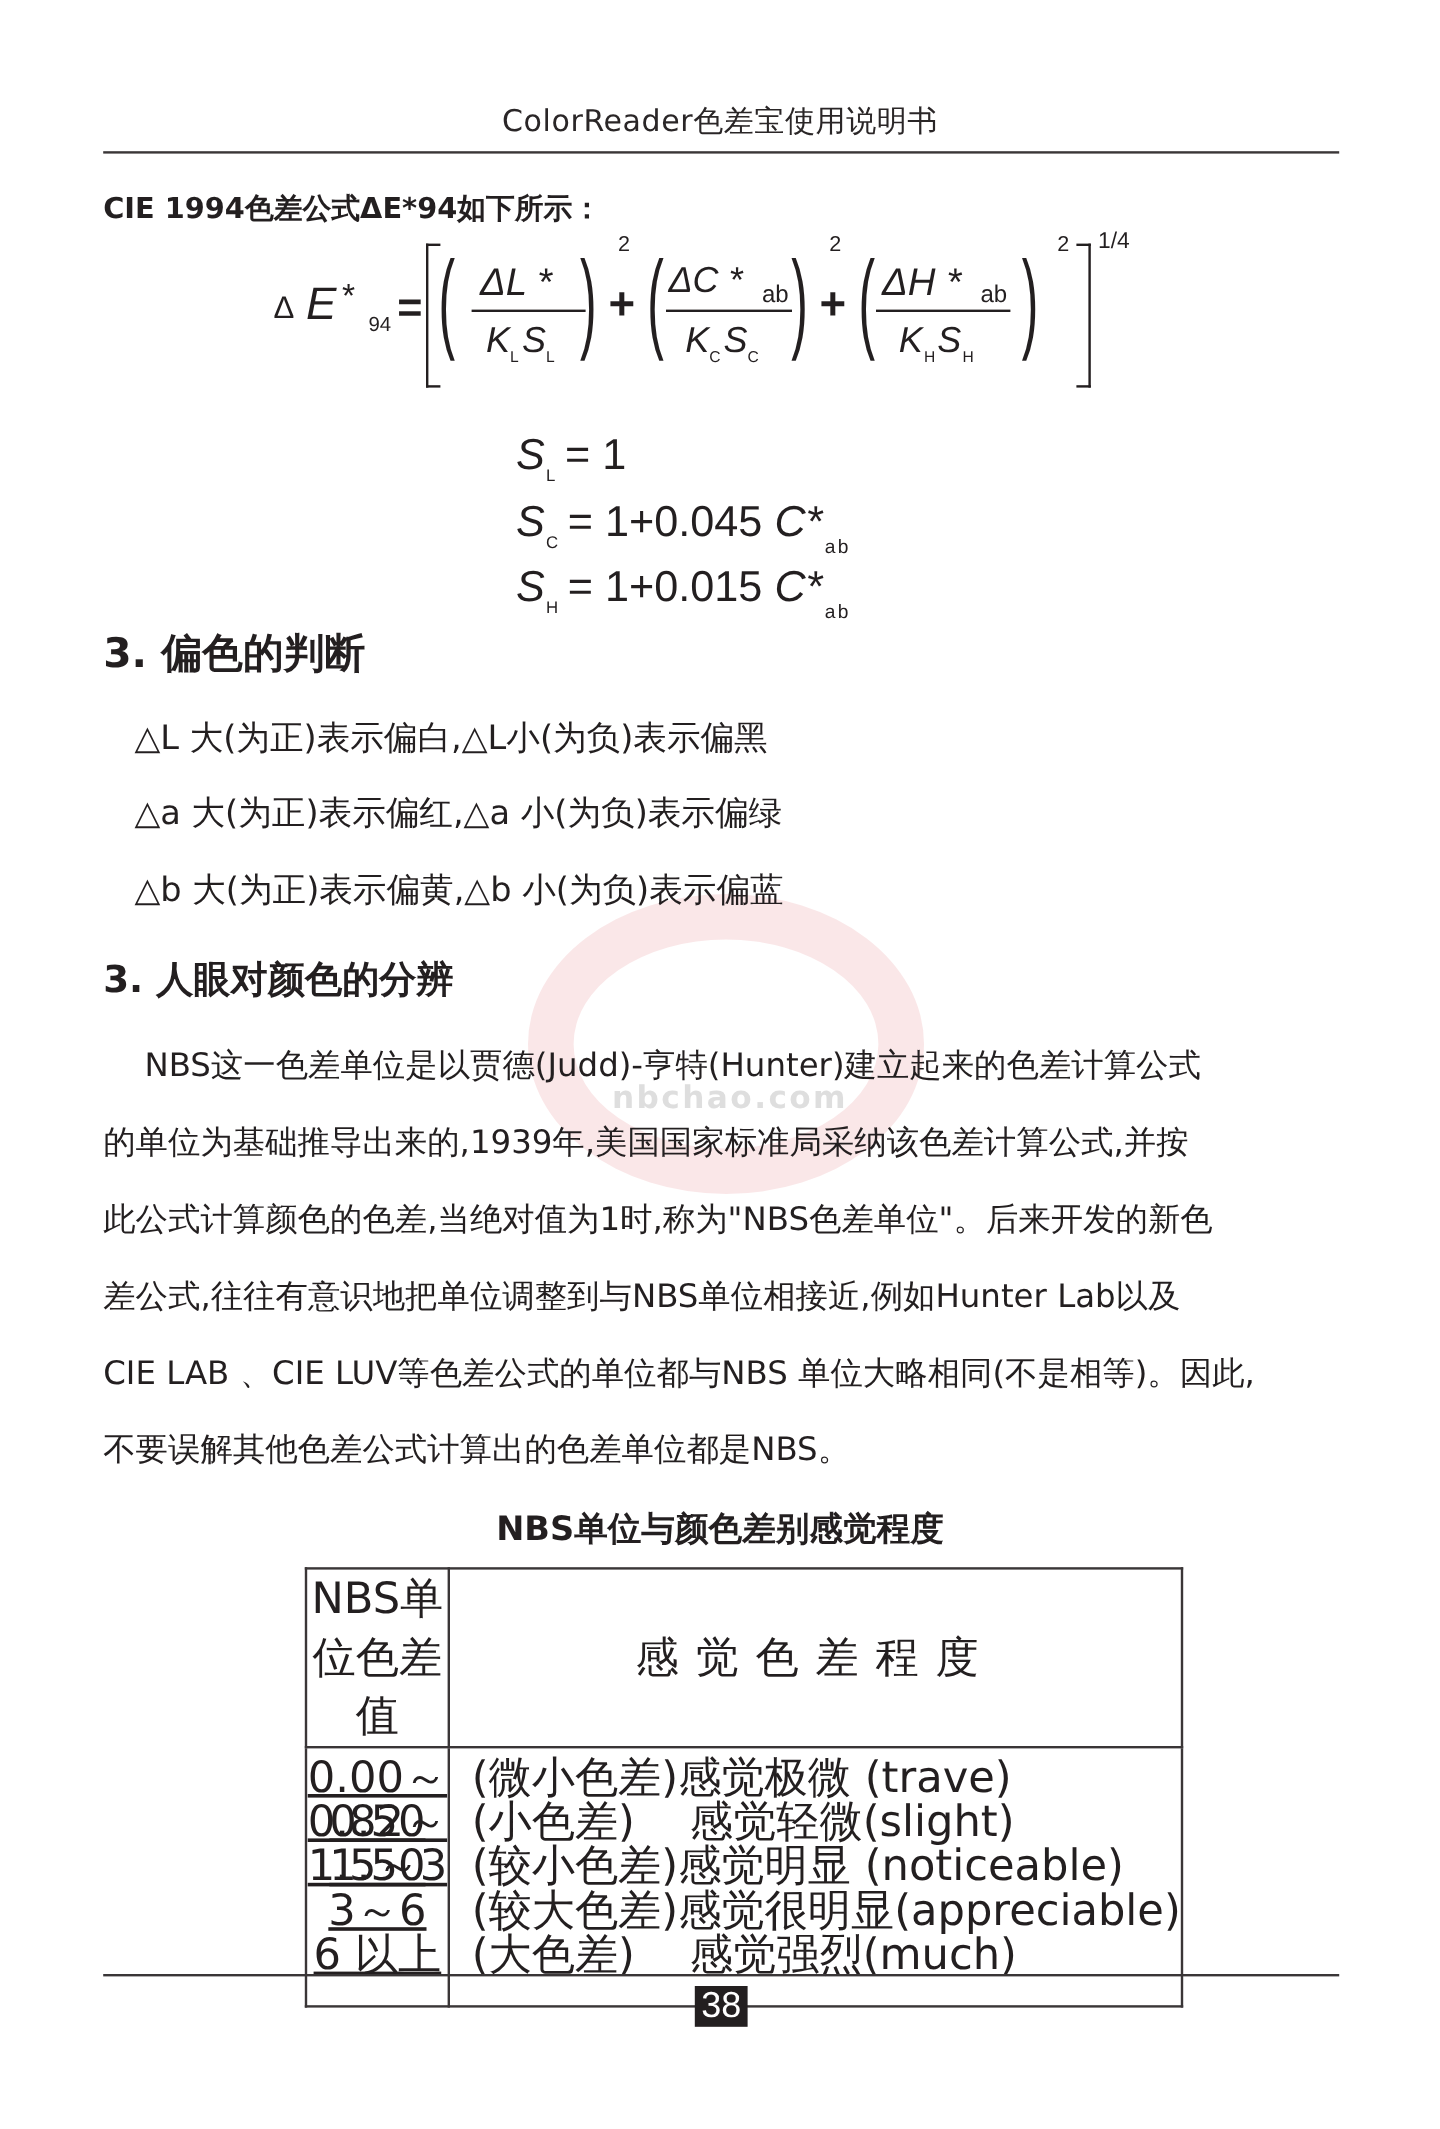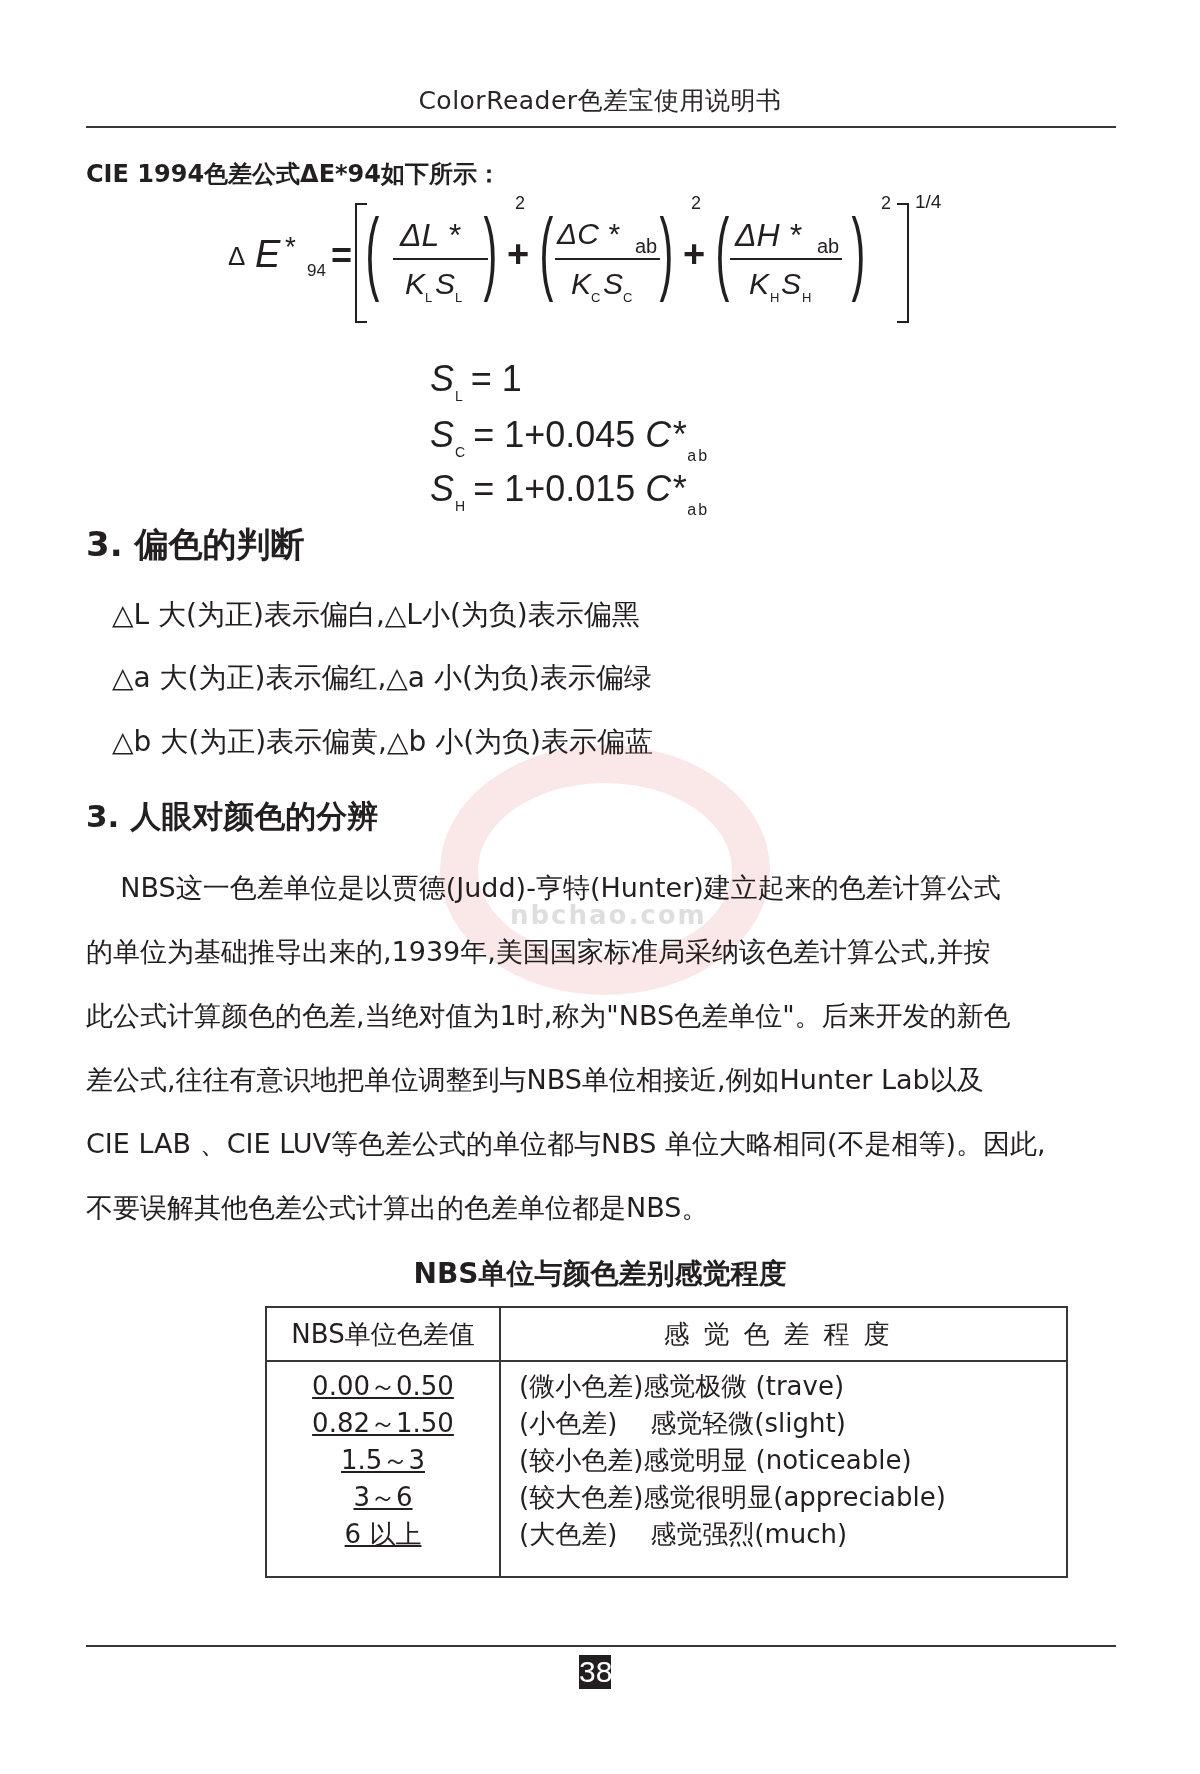--- a/index.html
+++ b/index.html
@@ -19,30 +19,30 @@
   .sub-small { font-size: 13px; }
   
   .sline { left: 430px; font-family: Liberation Sans, sans-serif; font-size: 36px; white-space: nowrap; }
   .sline .sub { font-size: 14px; position: relative; top: 10px; margin-left: 1px; margin-right: 8px; }
   .sline .sub2 { font-size: 16px; position: relative; top: 14px; margin-left: 2px; letter-spacing: 2px; }
   .h2 { left: 86px; font-size: 34px; font-weight: bold; }
   .h2.small { font-size: 31px; }
   .bullet { left: 112px; font-size: 28px; }
   .para { left: 86px; width: 1040px; font-size: 27px; white-space: nowrap; }
   .table-title { left: 0; width: 1200px; text-align: center; top: 1255px; font-size: 28px; font-weight: bold; }
-  table.nbs { position: absolute; left: 254px; top: 1306px; width: 803px; border-collapse: collapse; font-size: 26px; margin-left: 11px; }
+  table.nbs { position: absolute; left: 254px; top: 1306px; width: 732px; border-collapse: collapse; font-size: 36px; }
   table.nbs th, table.nbs td { border: 2px solid #3a3637; font-weight: normal; padding: 0; }
   table.nbs th { height: 52px; }
   table.nbs th.c1 { width: 232px; text-align: center; }
   table.nbs th.c2 { letter-spacing: 14px; text-align: center; border-radius: 22px; }
   table.nbs td { vertical-align: top; height: 214px; }
   .val-list, .desc-list { list-style: none; margin: 6px 0 0 0; padding: 0; }
   .val-list li { text-align: center; height: 37px; line-height: 37px; text-decoration: underline; }
   .desc-list li { padding-left: 18px; height: 37px; line-height: 37px; white-space: pre; }
-  .pageno { left: 579px; top: 1655px; width: 32px; height: 34px; background: #231f20; color: #fff; font-size: 30px; line-height: 34px; text-align: center; font-family: "Liberation Sans", sans-serif; }
+  .pageno { left: 579px; top: 1655px; width: 44px; height: 34px; background: #231f20; color: #fff; font-size: 30px; line-height: 34px; text-align: center; font-family: "Liberation Sans", sans-serif; }
   .watermark { left: 440px; top: 745px; width: 330px; height: 250px; border-radius: 50%;
                border: 38px solid rgba(230,120,130,0.18); box-sizing: border-box; }
   .watermark-text { left: 510px; top: 900px; font-size: 26px; font-weight: bold; color: rgba(160,160,160,0.35); letter-spacing: 2px; }
 </style>
 </head>
 <body>
 
 <div class="abs running-head">ColorReader色差宝使用说明书</div>
 <div class="rule" style="top:126px"></div>
 

